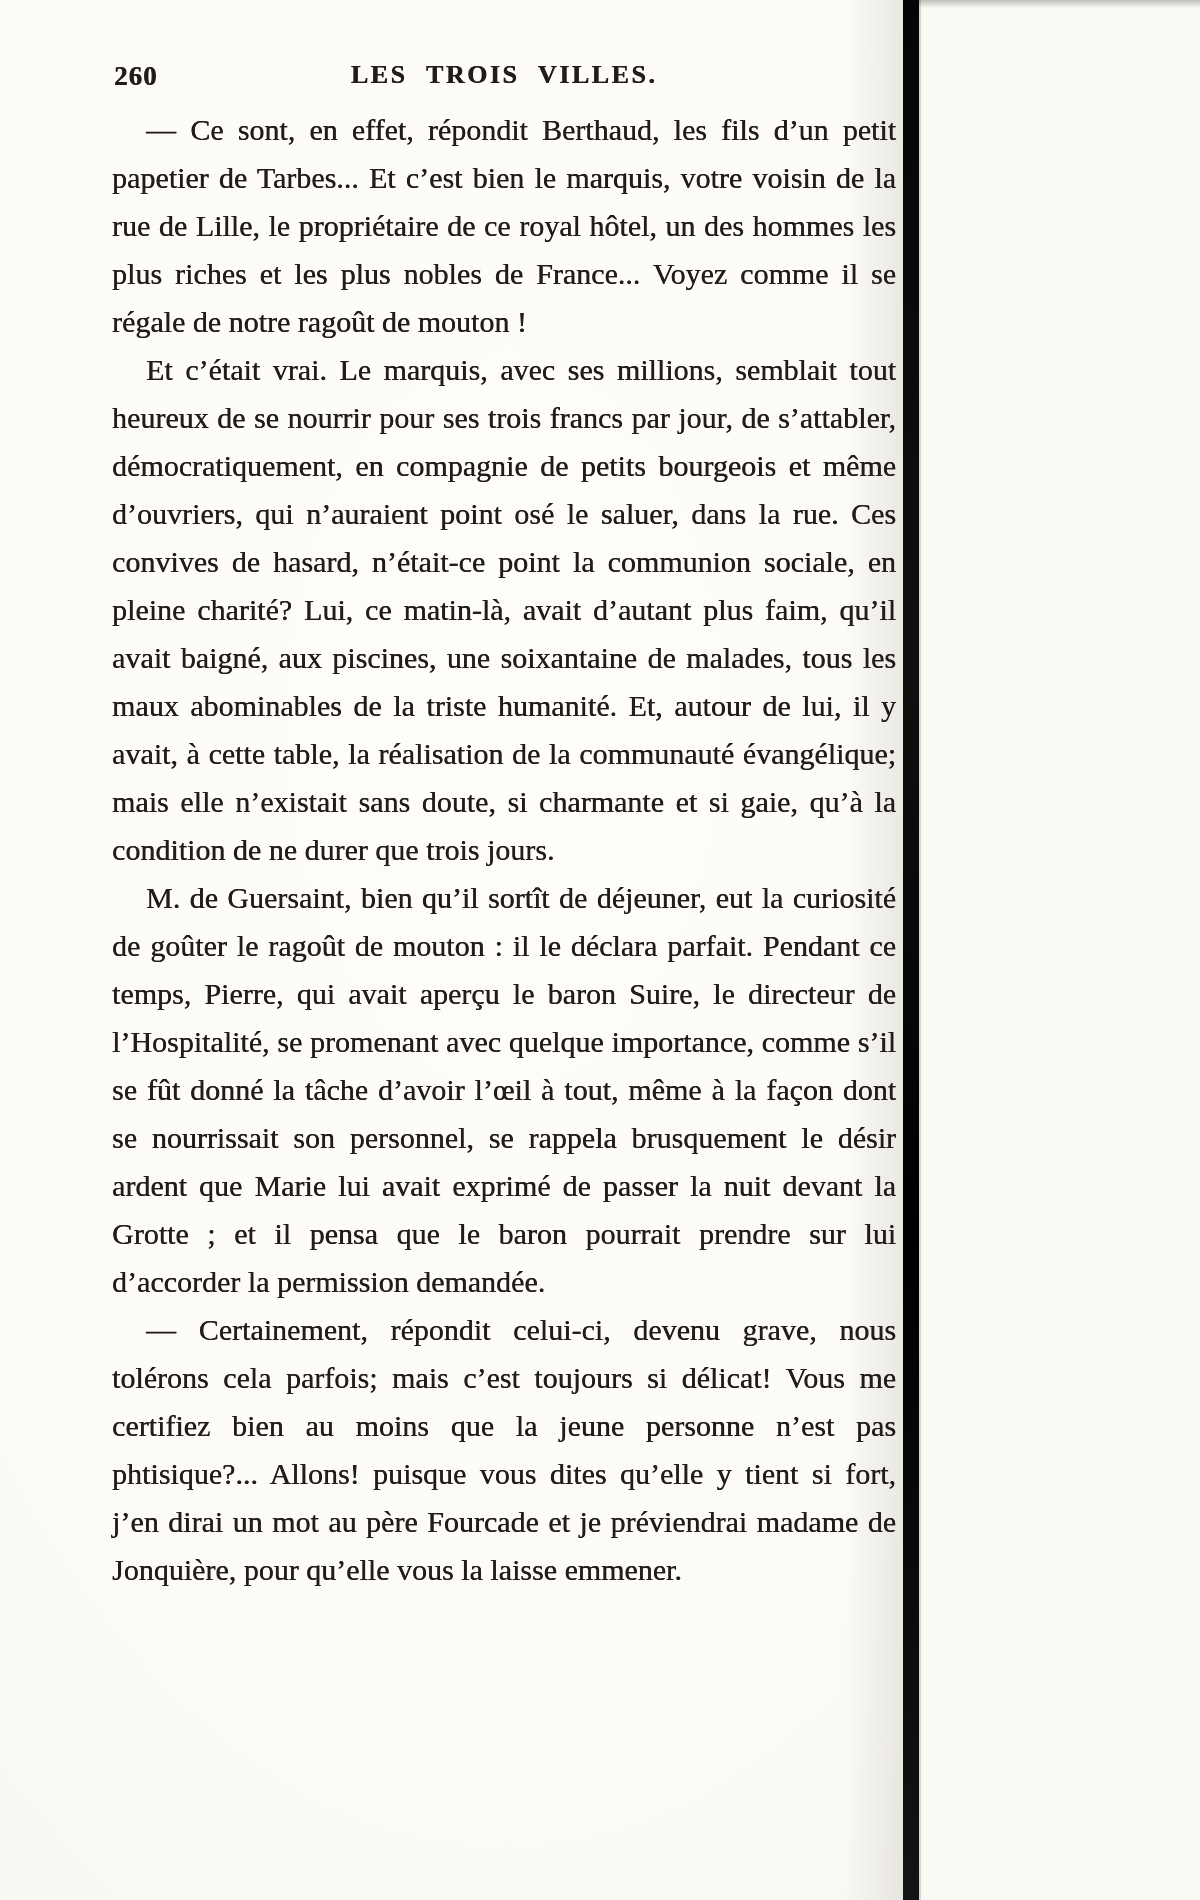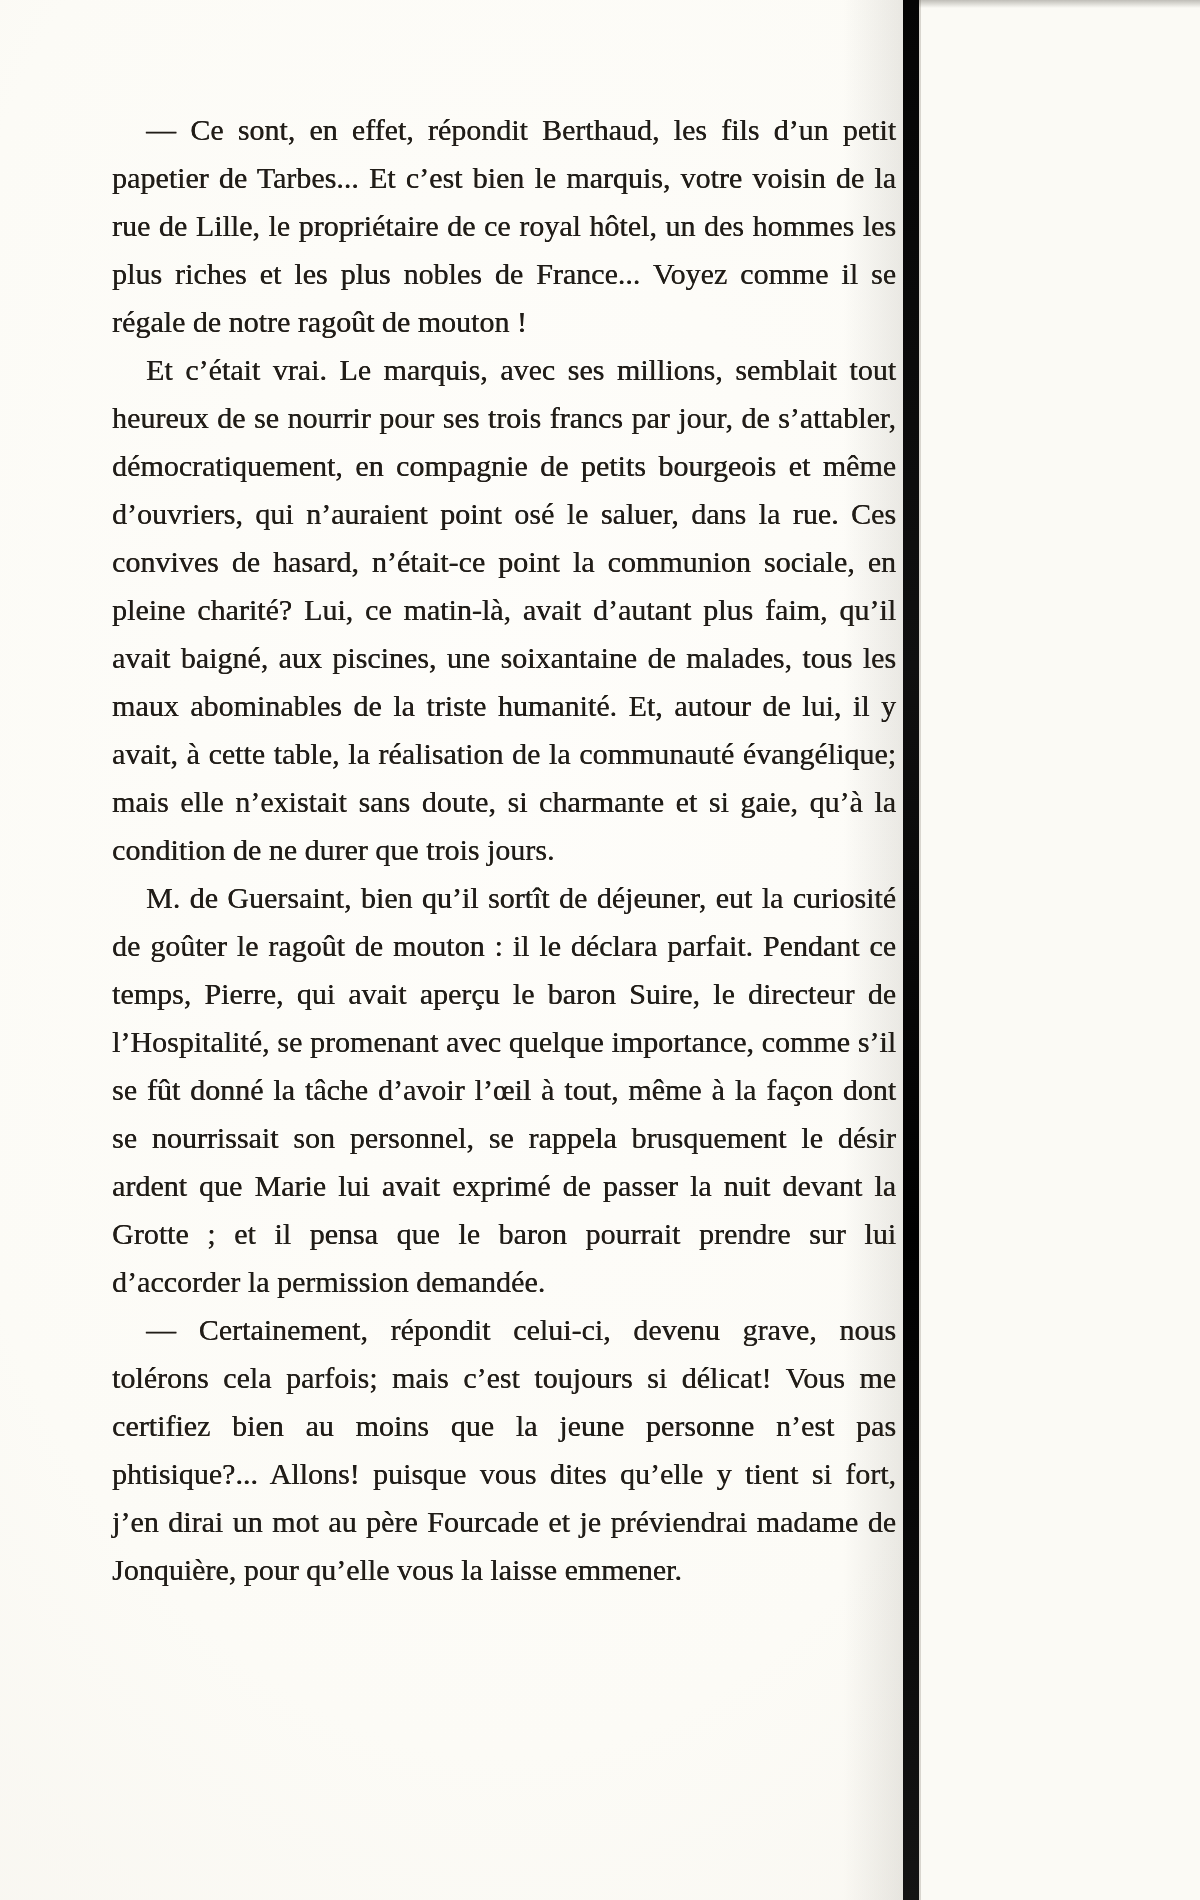--- a/index.html
+++ b/index.html
@@ -91,20 +91,24 @@
     width: 281px;
     height: 8px;
     background: linear-gradient(180deg, rgba(80,76,68,0.35) 0%, rgba(80,76,68,0) 100%);
   }
 </style>
 </head>
 <body>
 
 <div class="page">
 
+  <div class="page-header">
+    <span class="page-number">260</span>
+    <span class="running-title">LES TROIS VILLES.</span>
+  </div>
 
   <div class="text-block">
     <p class="para">— Ce sont, en effet, répondit Berthaud, les fils d’un petit papetier de Tarbes... Et c’est bien le marquis, votre voisin de la rue de Lille, le propriétaire de ce royal hôtel, un des hommes les plus riches et les plus nobles de France... Voyez comme il se régale de notre ragoût de mouton !</p>
     <p class="para">Et c’était vrai. Le marquis, avec ses millions, semblait tout heureux de se nourrir pour ses trois francs par jour, de s’attabler, démocratiquement, en compagnie de petits bourgeois et même d’ouvriers, qui n’auraient point osé le saluer, dans la rue. Ces convives de hasard, n’était-ce point la communion sociale, en pleine charité? Lui, ce matin-là, avait d’autant plus faim, qu’il avait baigné, aux piscines, une soixantaine de malades, tous les maux abominables de la triste humanité. Et, autour de lui, il y avait, à cette table, la réalisation de la communauté évangélique; mais elle n’existait sans doute, si charmante et si gaie, qu’à la condition de ne durer que trois jours.</p>
     <p class="para">M. de Guersaint, bien qu’il sortît de déjeuner, eut la curiosité de goûter le ragoût de mouton : il le déclara parfait. Pendant ce temps, Pierre, qui avait aperçu le baron Suire, le directeur de l’Hospitalité, se promenant avec quelque importance, comme s’il se fût donné la tâche d’avoir l’œil à tout, même à la façon dont se nourrissait son personnel, se rappela brusquement le désir ardent que Marie lui avait exprimé de passer la nuit devant la Grotte ; et il pensa que le baron pourrait prendre sur lui d’accorder la permission demandée.</p>
     <p class="para">— Certainement, répondit celui-ci, devenu grave, nous tolérons cela parfois; mais c’est toujours si délicat! Vous me certifiez bien au moins que la jeune personne n’est pas phtisique?... Allons! puisque vous dites qu’elle y tient si fort, j’en dirai un mot au père Fourcade et je préviendrai madame de Jonquière, pour qu’elle vous la laisse emmener.</p>
   </div>
 
   <div class="gutter-shade"></div>
   <div class="gutter-bar"></div>

